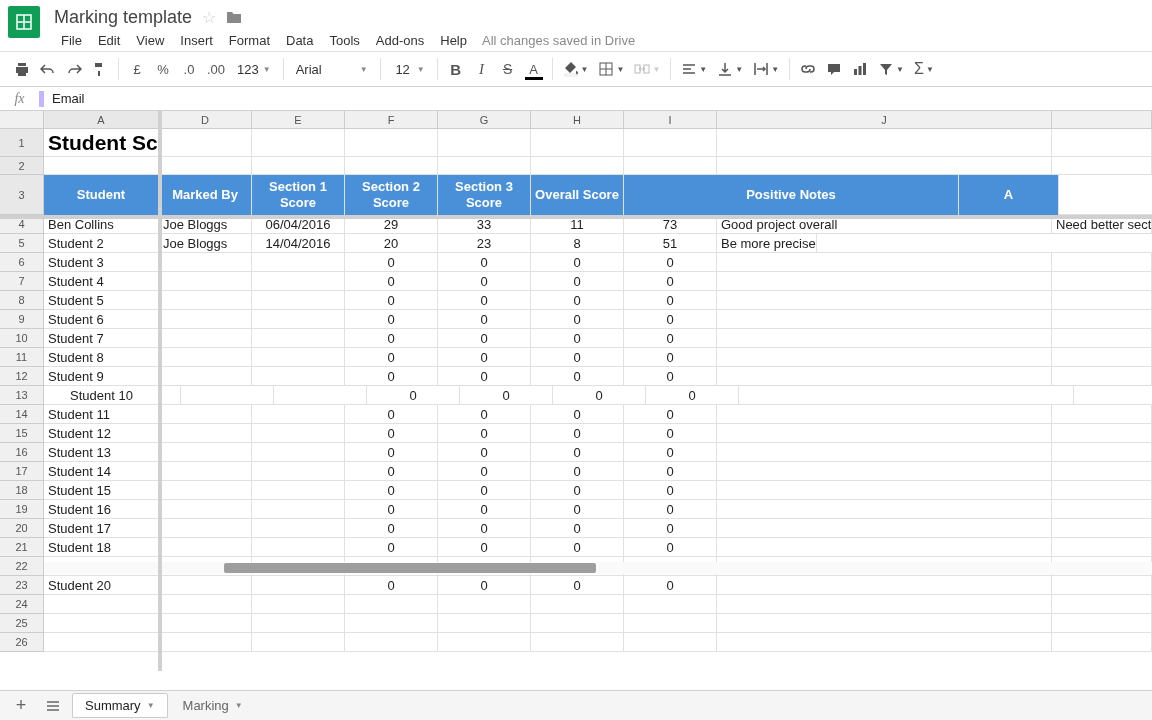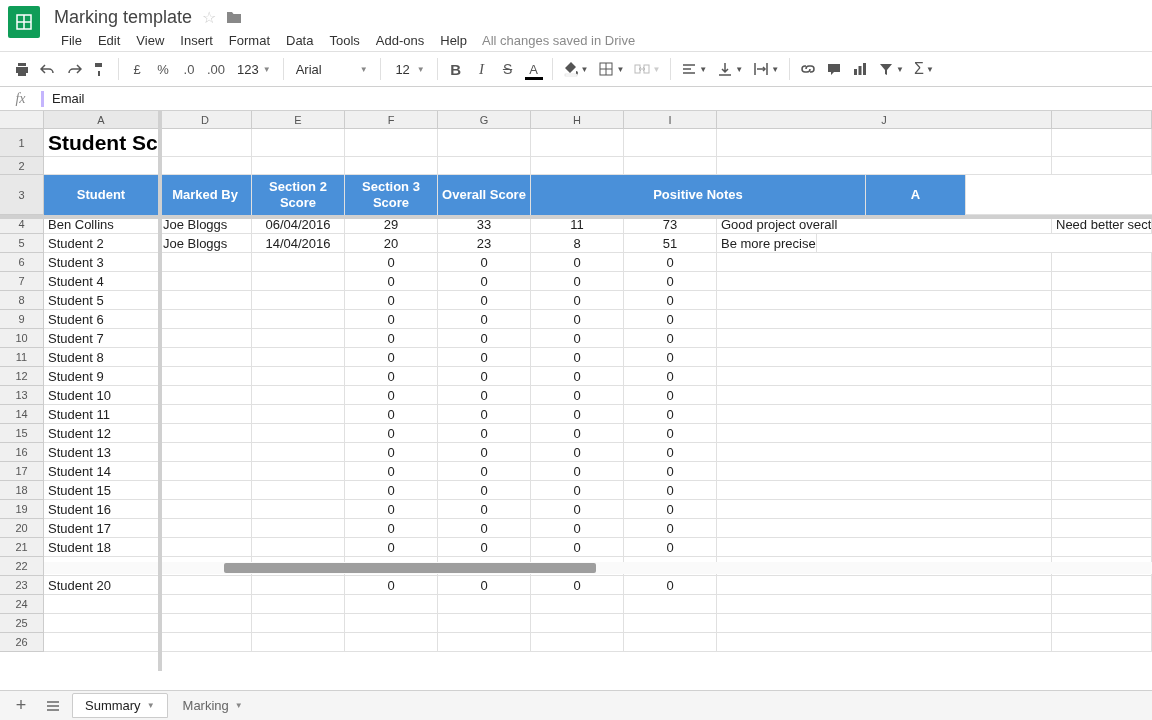--- a/index.html
+++ b/index.html
@@ -27,21 +27,21 @@
 .font-name { width: 60px; }
 .font-size { width: 20px; text-align: center; }
 .bold { font-weight: bold; font-size: 15px; }
 .italic { font-style: italic; font-family: serif; font-size: 15px; }
 .strike { text-decoration: line-through; font-size: 14px; }
 .color-bar { position: relative; }
 .color-bar::after { content: ''; position: absolute; bottom: 2px; left: 3px; right: 3px; height: 3px; background: #000; }
 
 
 .formula-bar { display: flex; align-items: center; height: 24px; border-bottom: 1px solid #d0d0d0; }
-.fx-label { width: 44px; text-align: center; color: #888; font-style: italic; font-family: serif; font-size: 14px; border-right: 3px solid #c4b5fd; }
+.fx-label { width: 44px; text-align: center; color: #888; font-style: italic; font-family: serif; font-size: 14px; border-right: 5px solid #c4b5fd; }
 .fx-input { flex: 1; padding: 0 8px; font-size: 13px; color: #222; border: none; outline: none; }
 
 
 .sheet-area { position: relative; height: 560px; overflow: hidden; }
 .corner { position: absolute; top: 0; left: 0; width: 44px; height: 18px; background: #f0f0f0; border-right: 1px solid #ccc; border-bottom: 1px solid #ccc; z-index: 3; }
 .col-headers { position: absolute; top: 0; left: 44px; right: 0; height: 18px; display: flex; background: #f0f0f0; border-bottom: 1px solid #ccc; z-index: 2; }
 .col-h { border-right: 1px solid #ccc; text-align: center; font-size: 11px; color: #555; line-height: 18px; flex-shrink: 0; }
 .col-h.frozen-col { background: #e8e8e8; }
 .row-headers { position: absolute; top: 18px; left: 0; width: 44px; background: #f0f0f0; border-right: 1px solid #ccc; z-index: 2; }
 .row-h { border-bottom: 1px solid #ccc; text-align: center; font-size: 11px; color: #555; display: flex; align-items: center; justify-content: center; }
@@ -293,20 +293,21 @@
         <div class="cell" style="width: 93px; height: 18px;"></div>
         <div class="cell" style="width: 93px; height: 18px;"></div>
         <div class="cell" style="width: 93px; height: 18px;"></div>
         <div class="cell" style="width: 93px; height: 18px;"></div>
         <div class="cell" style="width: 335px; height: 18px;"></div>
         <div class="cell" style="width: 100px; height: 18px;"></div>
       </div>
       <div class="row hdr-row" style="height: 40px;">
         <div class="cell" style="width: 115px; height: 40px;">Student</div>
         <div class="cell" style="width: 93px; height: 40px;">Marked By</div>
+        <div class="cell" style="width: 93px; height: 40px;">Section 1 Score</div>
         <div class="cell" style="width: 93px; height: 40px;">Section 2 Score</div>
         <div class="cell" style="width: 93px; height: 40px;">Section 3 Score</div>
         <div class="cell" style="width: 93px; height: 40px;">Overall Score</div>
         <div class="cell" style="width: 335px; height: 40px;">Positive Notes</div>
         <div class="cell" style="width: 100px; height: 40px;">A</div>
       </div>
       <div class="row" style="height: 19px;">
         <div class="cell" style="width: 115px; height: 19px;">Ben Collins</div>
         <div class="cell" style="width: 93px; height: 19px;">Joe Bloggs</div>
         <div class="cell center" style="width: 93px; height: 19px;">06/04/2016</div>
@@ -398,21 +399,21 @@
         <div class="cell" style="width: 93px; height: 19px;"></div>
         <div class="cell center" style="width: 93px; height: 19px;"></div>
         <div class="cell center" style="width: 93px; height: 19px;">0</div>
         <div class="cell center" style="width: 93px; height: 19px;">0</div>
         <div class="cell center" style="width: 93px; height: 19px;">0</div>
         <div class="cell center" style="width: 93px; height: 19px;">0</div>
         <div class="cell" style="width: 335px; height: 19px;"></div>
         <div class="cell" style="width: 100px; height: 19px;"></div>
       </div>
       <div class="row" style="height: 19px;">
-        <div class="cell" style="width: 115px; height: 19px;">Student 10</div>
+        <div class="cell" style="width: 115px; height: 19px; margin-left: 22px;">Student 10</div>
         <div class="cell" style="width: 93px; height: 19px;"></div>
         <div class="cell center" style="width: 93px; height: 19px;"></div>
         <div class="cell center" style="width: 93px; height: 19px;">0</div>
         <div class="cell center" style="width: 93px; height: 19px;">0</div>
         <div class="cell center" style="width: 93px; height: 19px;">0</div>
         <div class="cell center" style="width: 93px; height: 19px;">0</div>
         <div class="cell" style="width: 335px; height: 19px;"></div>
         <div class="cell" style="width: 100px; height: 19px;"></div>
       </div>
       <div class="row" style="height: 19px;">

